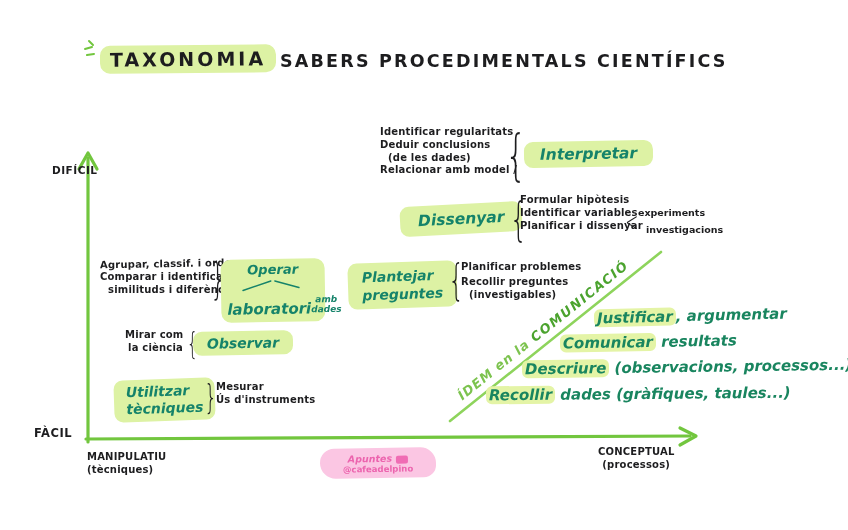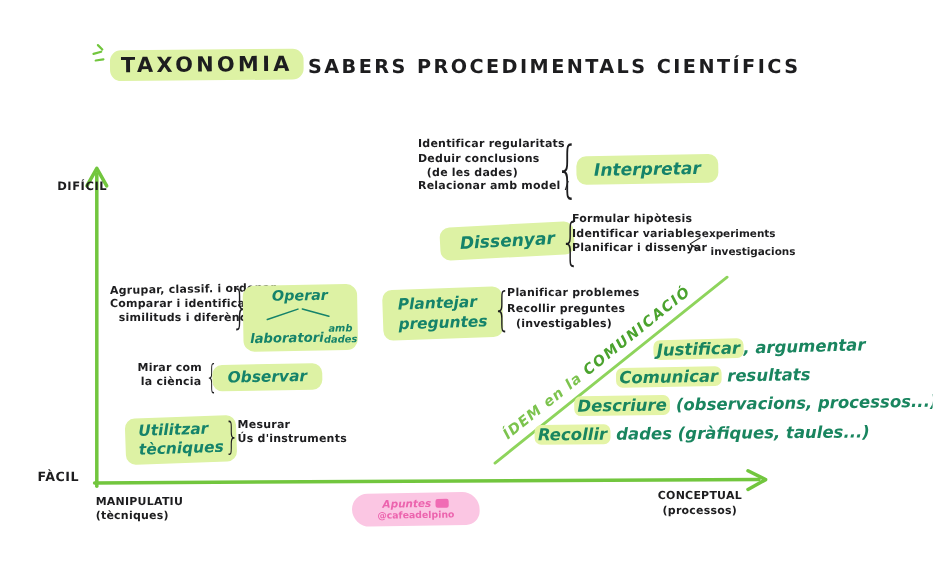--- a/index.html
+++ b/index.html
@@ -41,21 +41,21 @@
            text-align:center; color:#ec64ae; }
   .badge .l1 { font-size:9.5px; font-weight:700; font-style:italic; }
   .badge .l2 { font-size:8.5px; font-weight:600; }
   .badge-icon { display:inline-block; width:12px; height:8px; background:#f06cb4; border-radius:2px;
                 vertical-align:middle; margin-left:4px; }
 
   .operar-box { width:104px; padding:3px 0 4px 0; background:#ddf2a4; border-radius:10px;
                 transform:rotate(-1deg); }
   .operar-top { text-align:center; font-size:13px; }
   .operar-row { display:flex; justify-content:space-between; padding:0 6px; }
-  .operar-row .lft { font-size:12px; font-style:italic; font-weight:700; color:#15836a; margin-top:4px; }
+  .operar-row .lft { font-size:15px; font-style:italic; font-weight:700; color:#15836a; margin-top:4px; }
   .operar-row .rgt { font-size:9px; font-style:italic; font-weight:700; color:#15836a; line-height:9.5px; text-align:center; }
 
   .nw { white-space:nowrap; }
 </style>
 </head>
 <body>
 
 <div class="canvas">
 
   <svg class="svg-overlay" viewBox="0 0 848 530">

